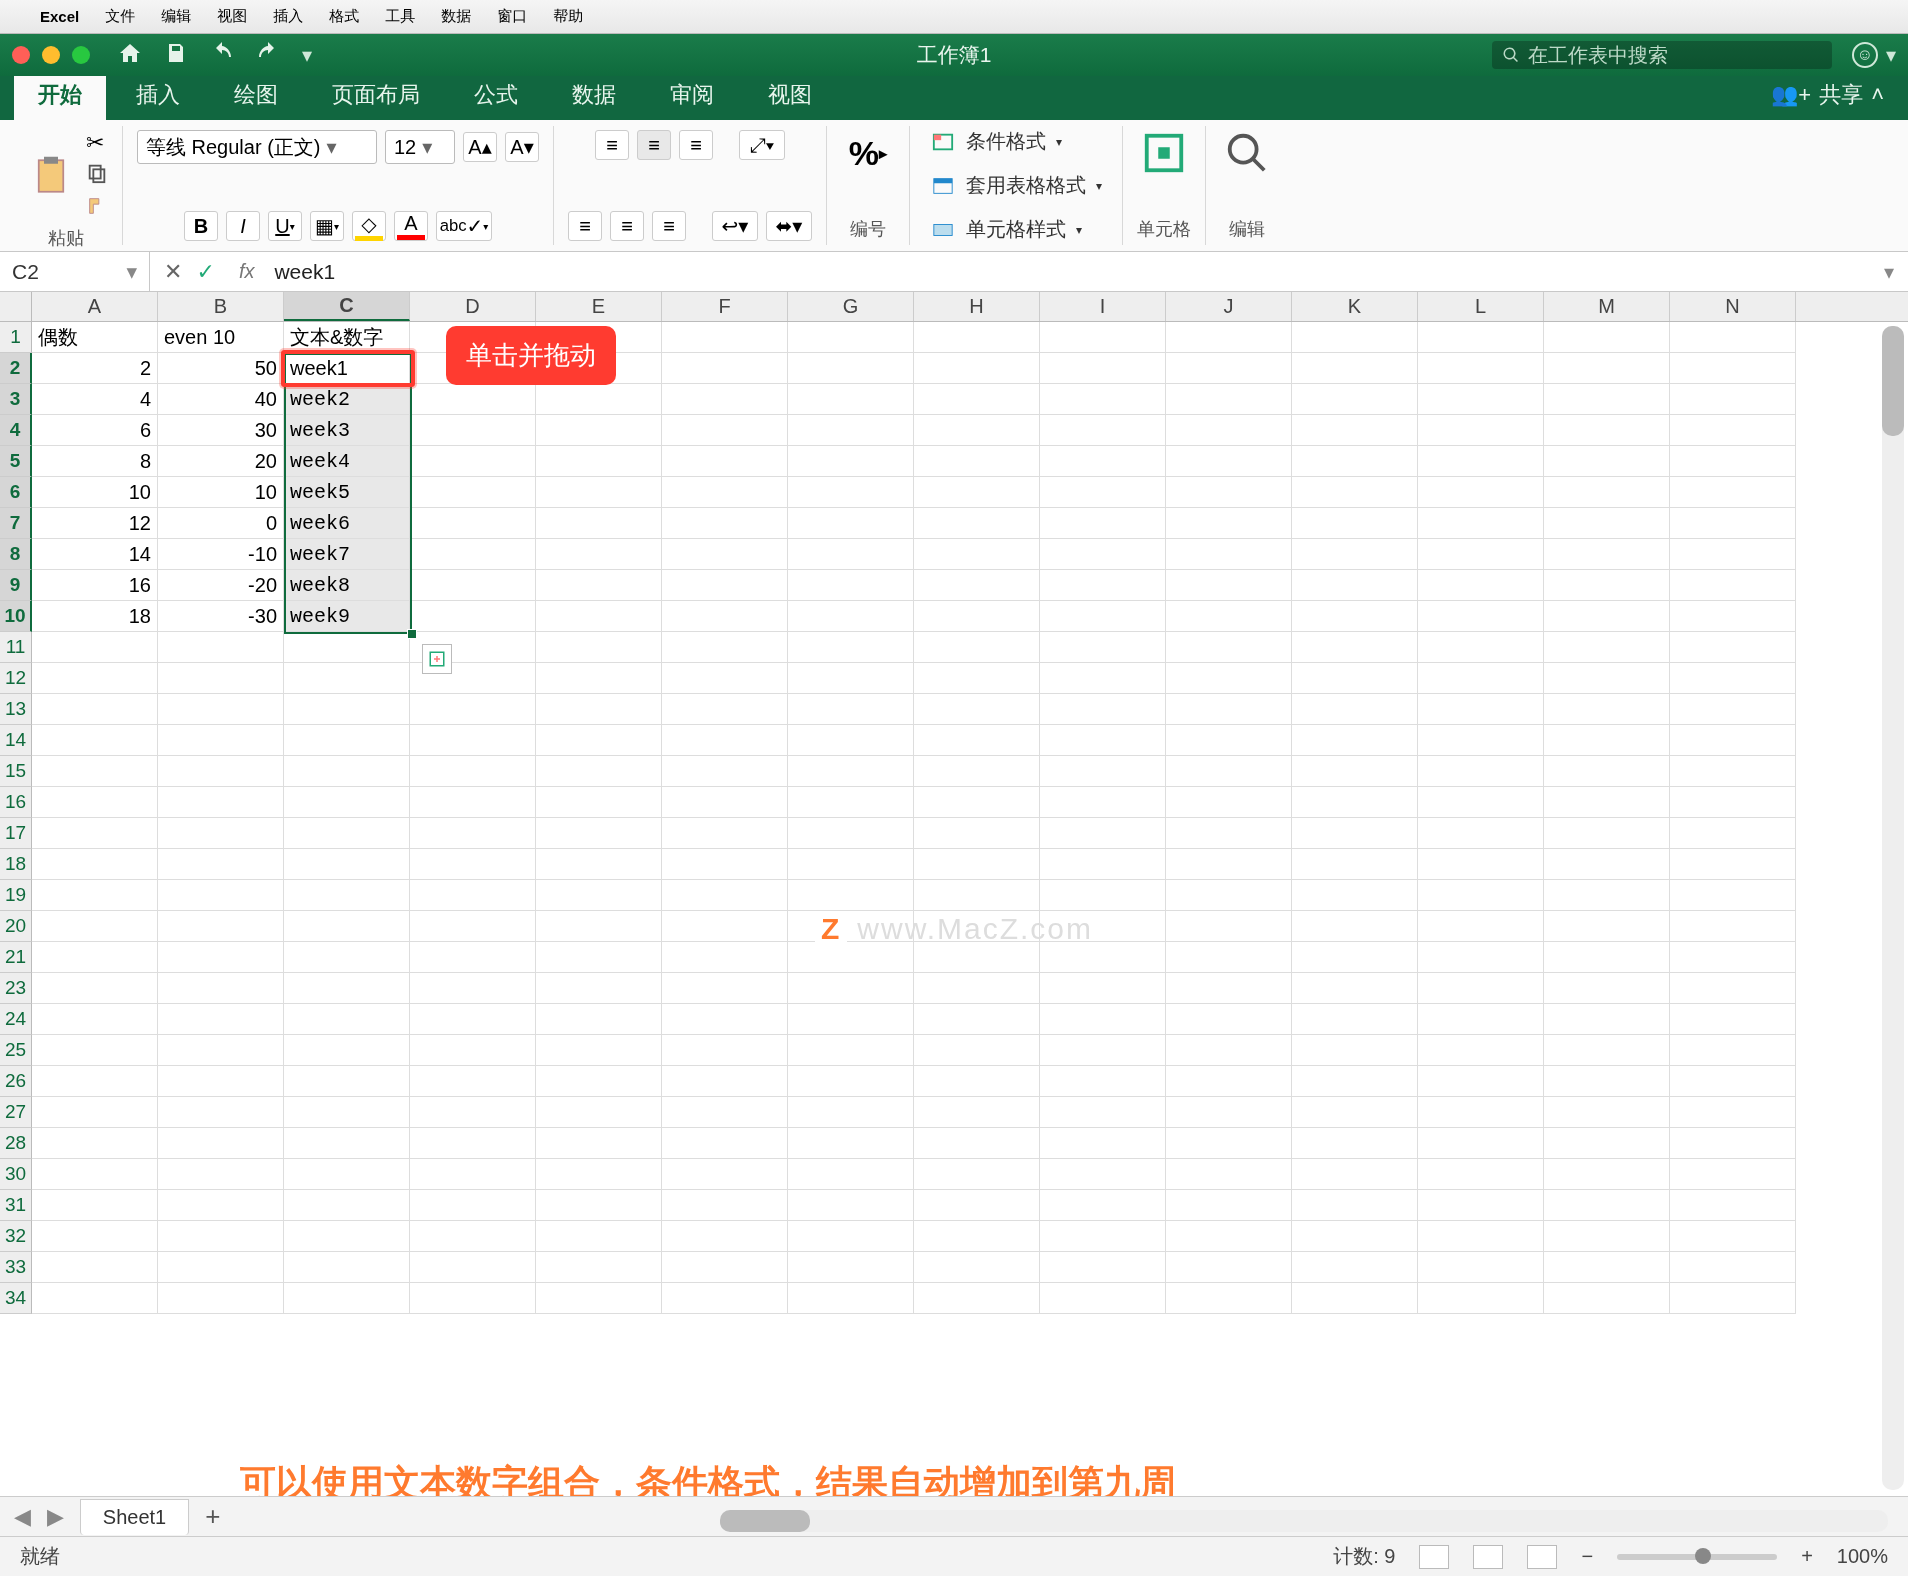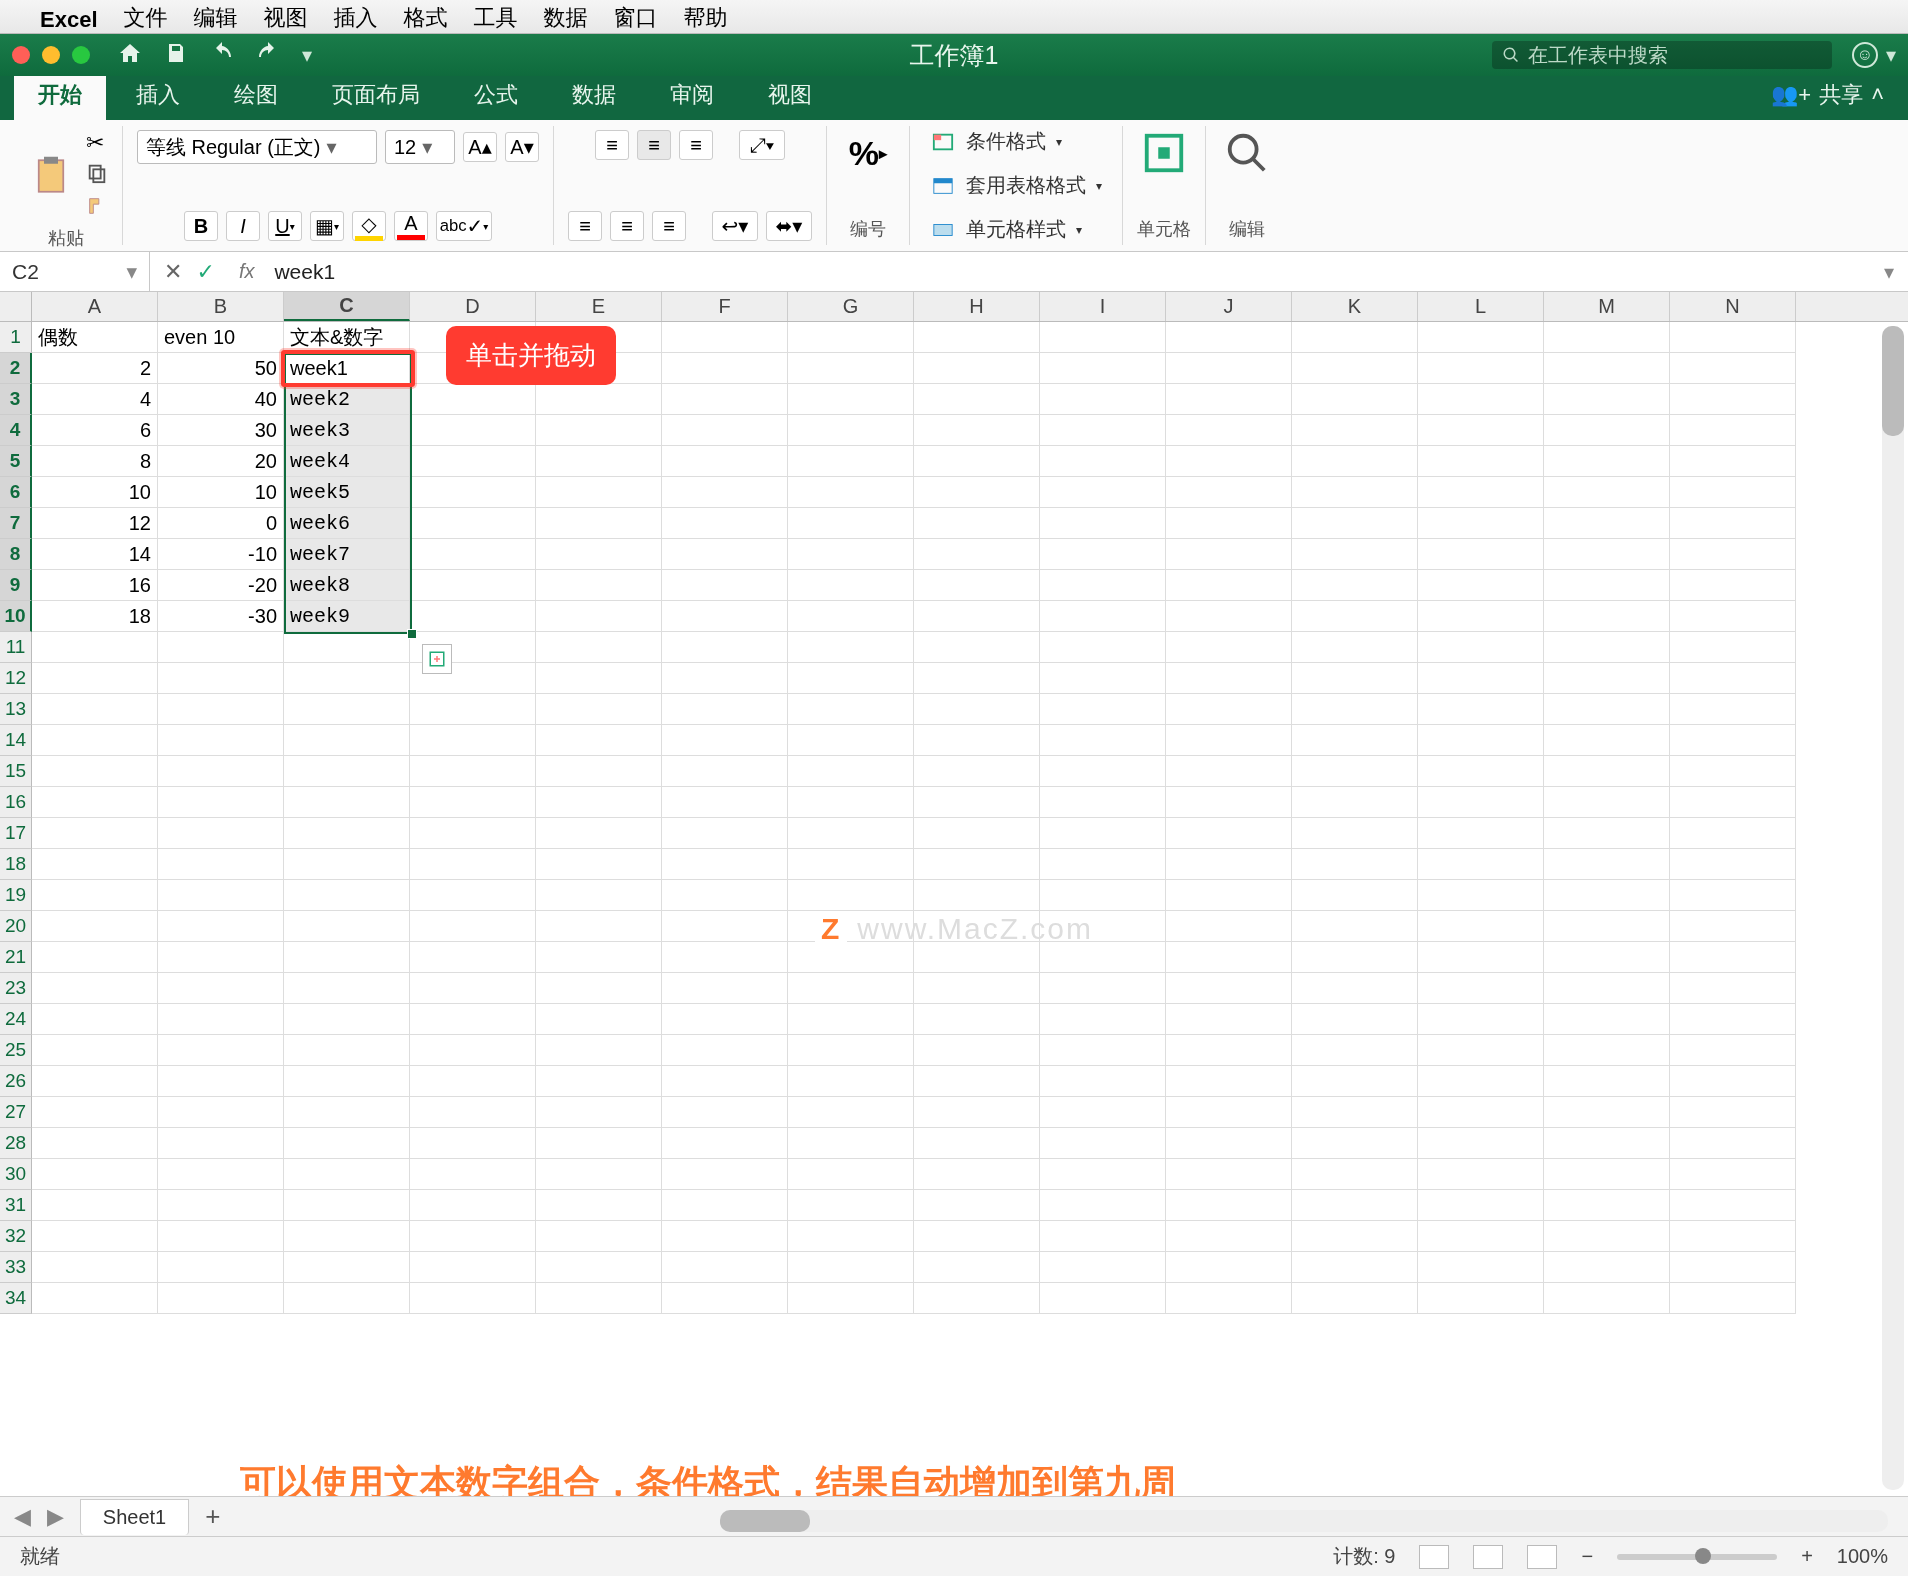--- a/index.html
+++ b/index.html
@@ -1,30 +1,30 @@
 <!DOCTYPE html>
 <html><head>
 <meta charset="utf-8">
 <style>
 * { margin:0; padding:0; box-sizing:border-box; font-family:-apple-system,"Helvetica Neue",Arial,sans-serif; }
 body { width:1908px; height:1576px; background:#fff; font-size:20px; overflow:hidden; position:relative; }
 
 
-.menubar { height:34px; background:linear-gradient(#f5f5f5,#e8e8e8); display:flex; align-items:flex-end; padding:0 14px; gap:26px; font-size:22px; color:#000; border-bottom:1px solid #bbb;}
+.menubar { height:34px; background:linear-gradient(#f5f5f5,#e8e8e8); display:flex; align-items:center; padding:0 14px; gap:26px; font-size:15px; color:#000; border-bottom:1px solid #bbb;}
 .menubar .apple{font-size:24px;}
 .menubar .bold{font-weight:700;}
 
 
 .titlebar{height:42px; background:linear-gradient(#1a7c4a,#0f6b3d); display:flex; align-items:center; color:#cfe8d8; position:relative; padding:0 12px;}
 .traffic{display:flex; gap:12px; margin-right:28px;}
 .traffic span{width:18px;height:18px;border-radius:50%;display:inline-block;}
 .t-red{background:#ff5f57;} .t-yel{background:#ffbd2e;} .t-grn{background:#28c840;}
 .tb-icons{display:flex; gap:22px; align-items:center; color:#e0f0e6;}
 .tb-icons svg{width:24px;height:24px;fill:#e6f3ea;}
-.tb-title{position:absolute; left:50%; transform:translateX(-50%); color:#e8f5ed; font-size:25px;text-align:center;}
+.tb-title{position:absolute; left:50%; transform:translateX(-50%); color:#e8f5ed; font-size:21px;text-align:center;}
 .tb-search{margin-left:auto; background:rgba(0,0,0,0.25); border-radius:4px; width:340px; height:28px; display:flex; align-items:center; padding:0 10px; color:#bcd9c7;}
 .tb-search svg{width:18px;height:18px;fill:#bcd9c7;margin-right:8px;}
 .tb-smiley{margin-left:20px;border:2px solid #cfe8d8;border-radius:50%;width:26px;height:26px;display:flex;align-items:center;justify-content:center;font-size:16px;}
 
 
 .ribbontabs{height:44px;background:#116740;display:flex;align-items:flex-end;color:#e8f5ed;padding:0 0 0 14px;font-size:22px;gap:6px;}
 .ribbontabs .tab{padding:10px 24px;cursor:pointer;}
 .ribbontabs .tab.active{background:#fafafa;color:#0f6b3d;border-radius:4px 4px 0 0;font-weight:600;}
 .ribbontabs .share{margin-left:auto;padding:10px 24px;display:flex;align-items:center;gap:8px;}
 

